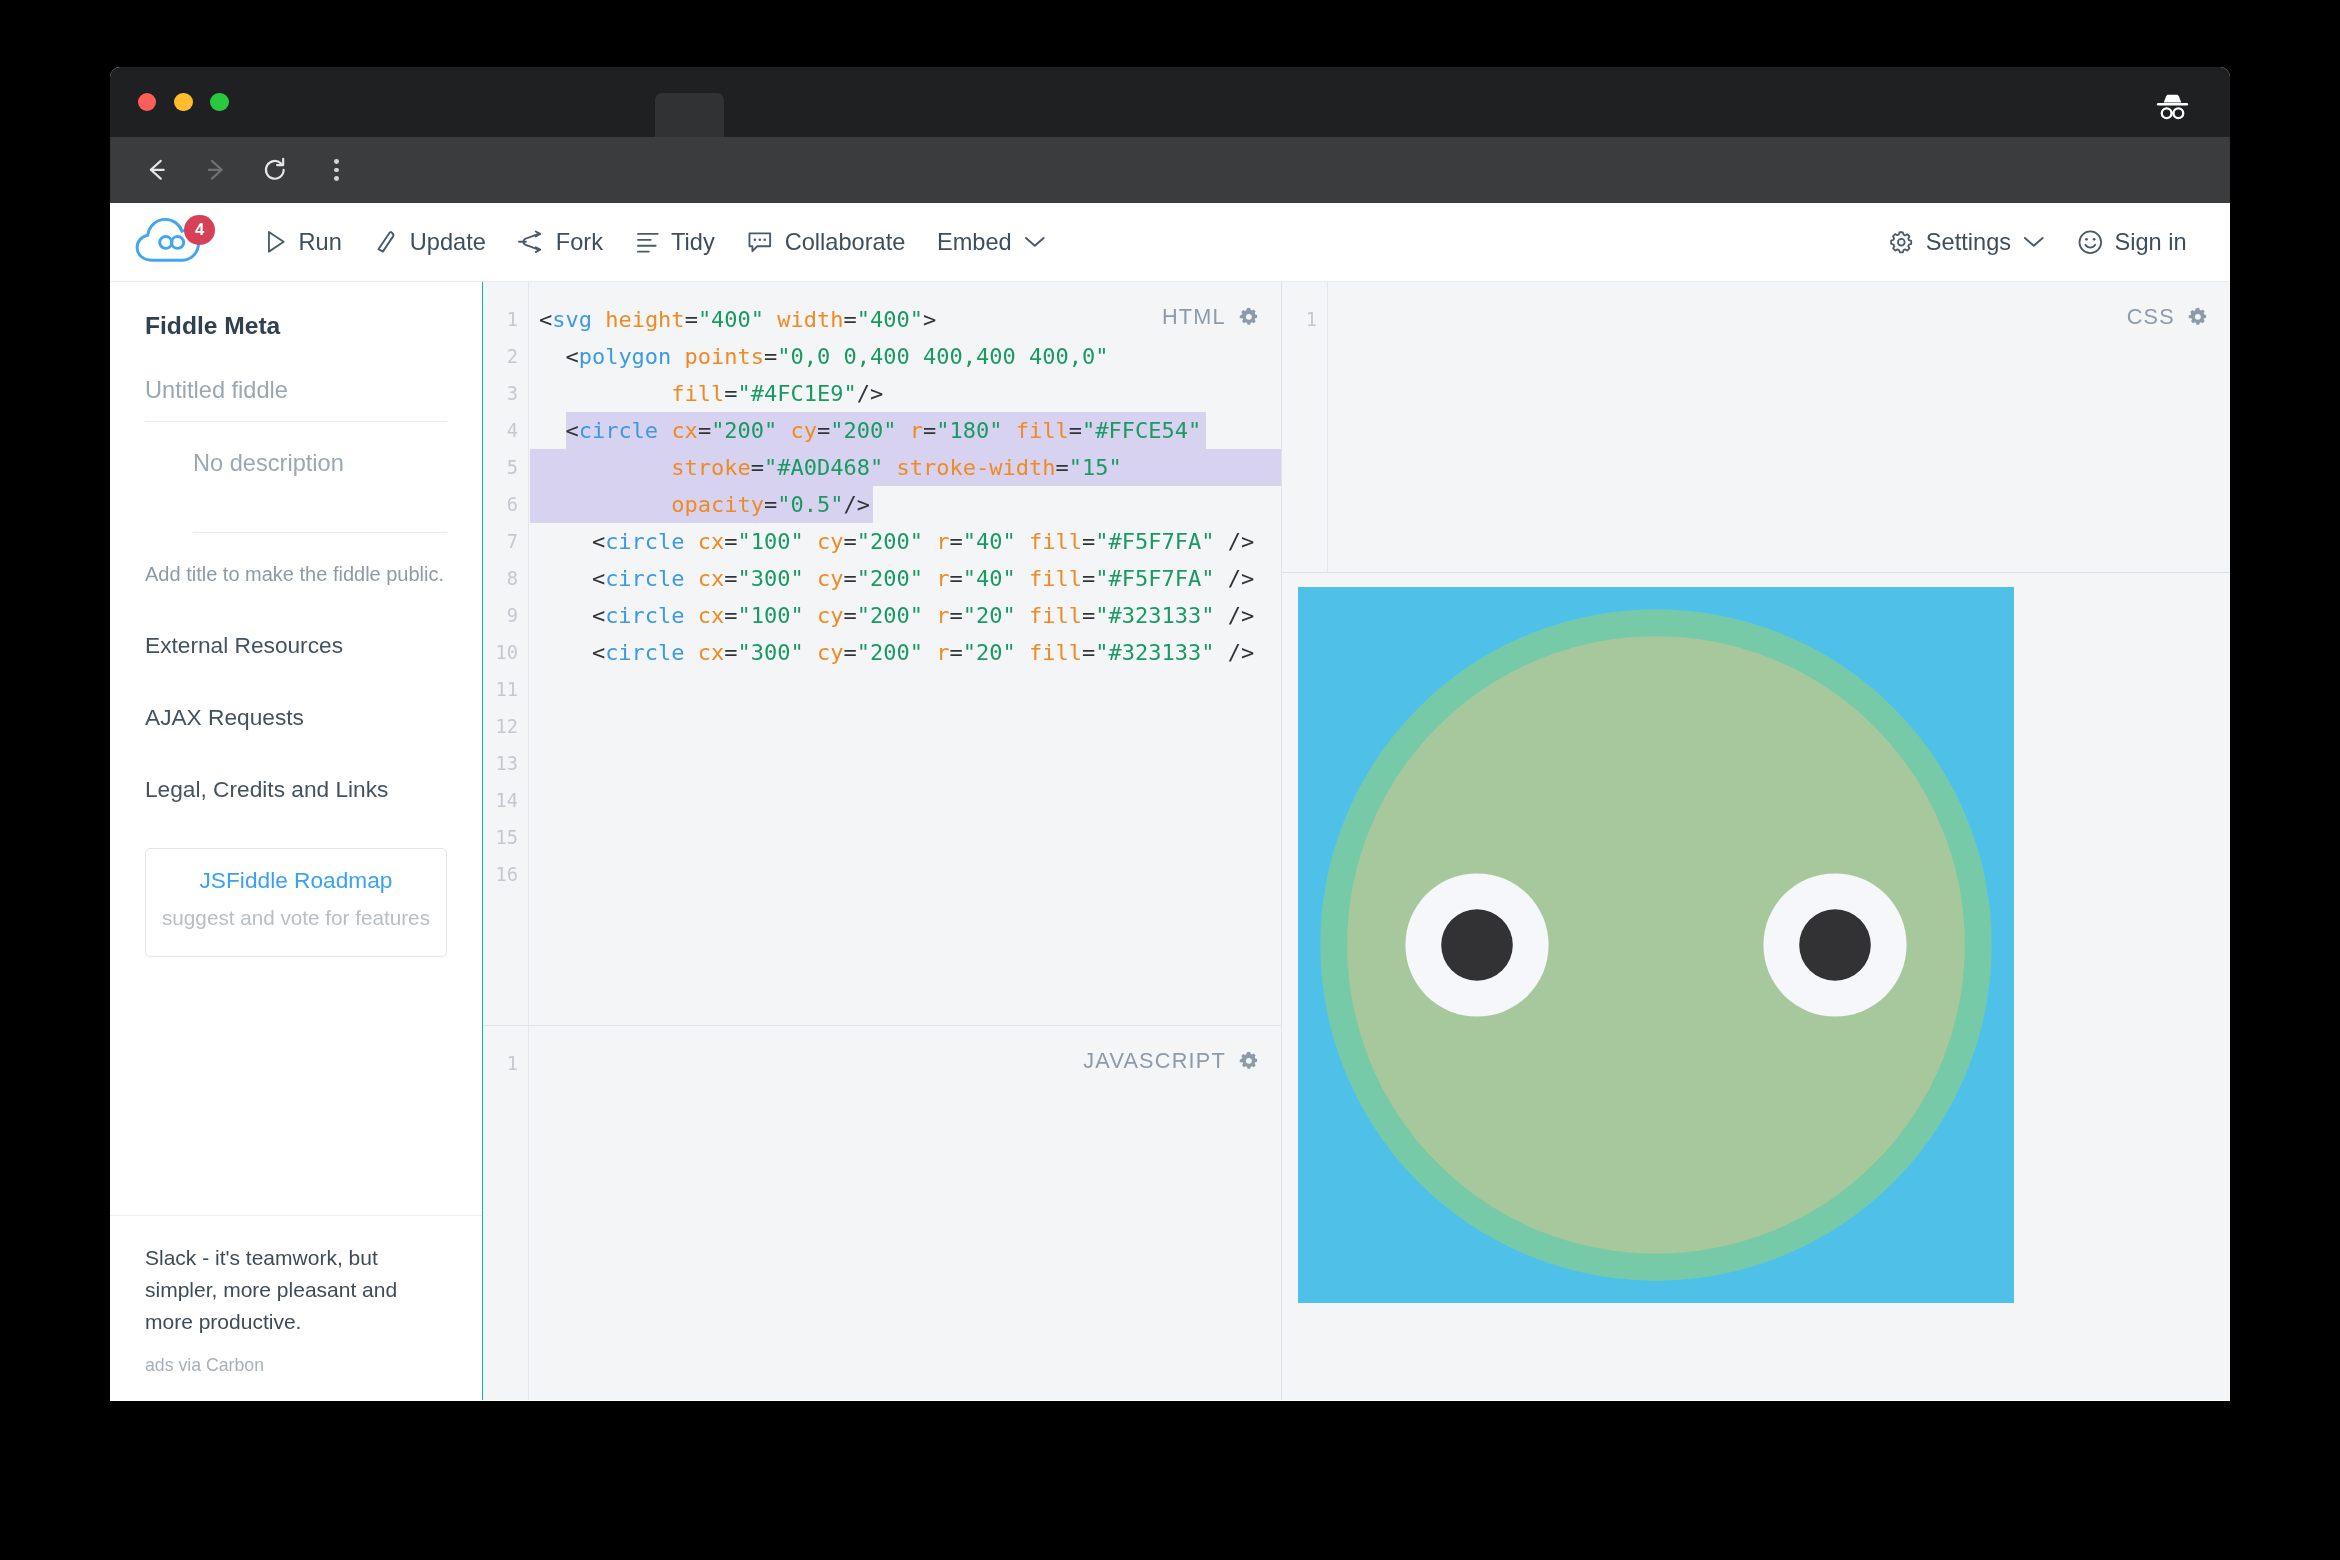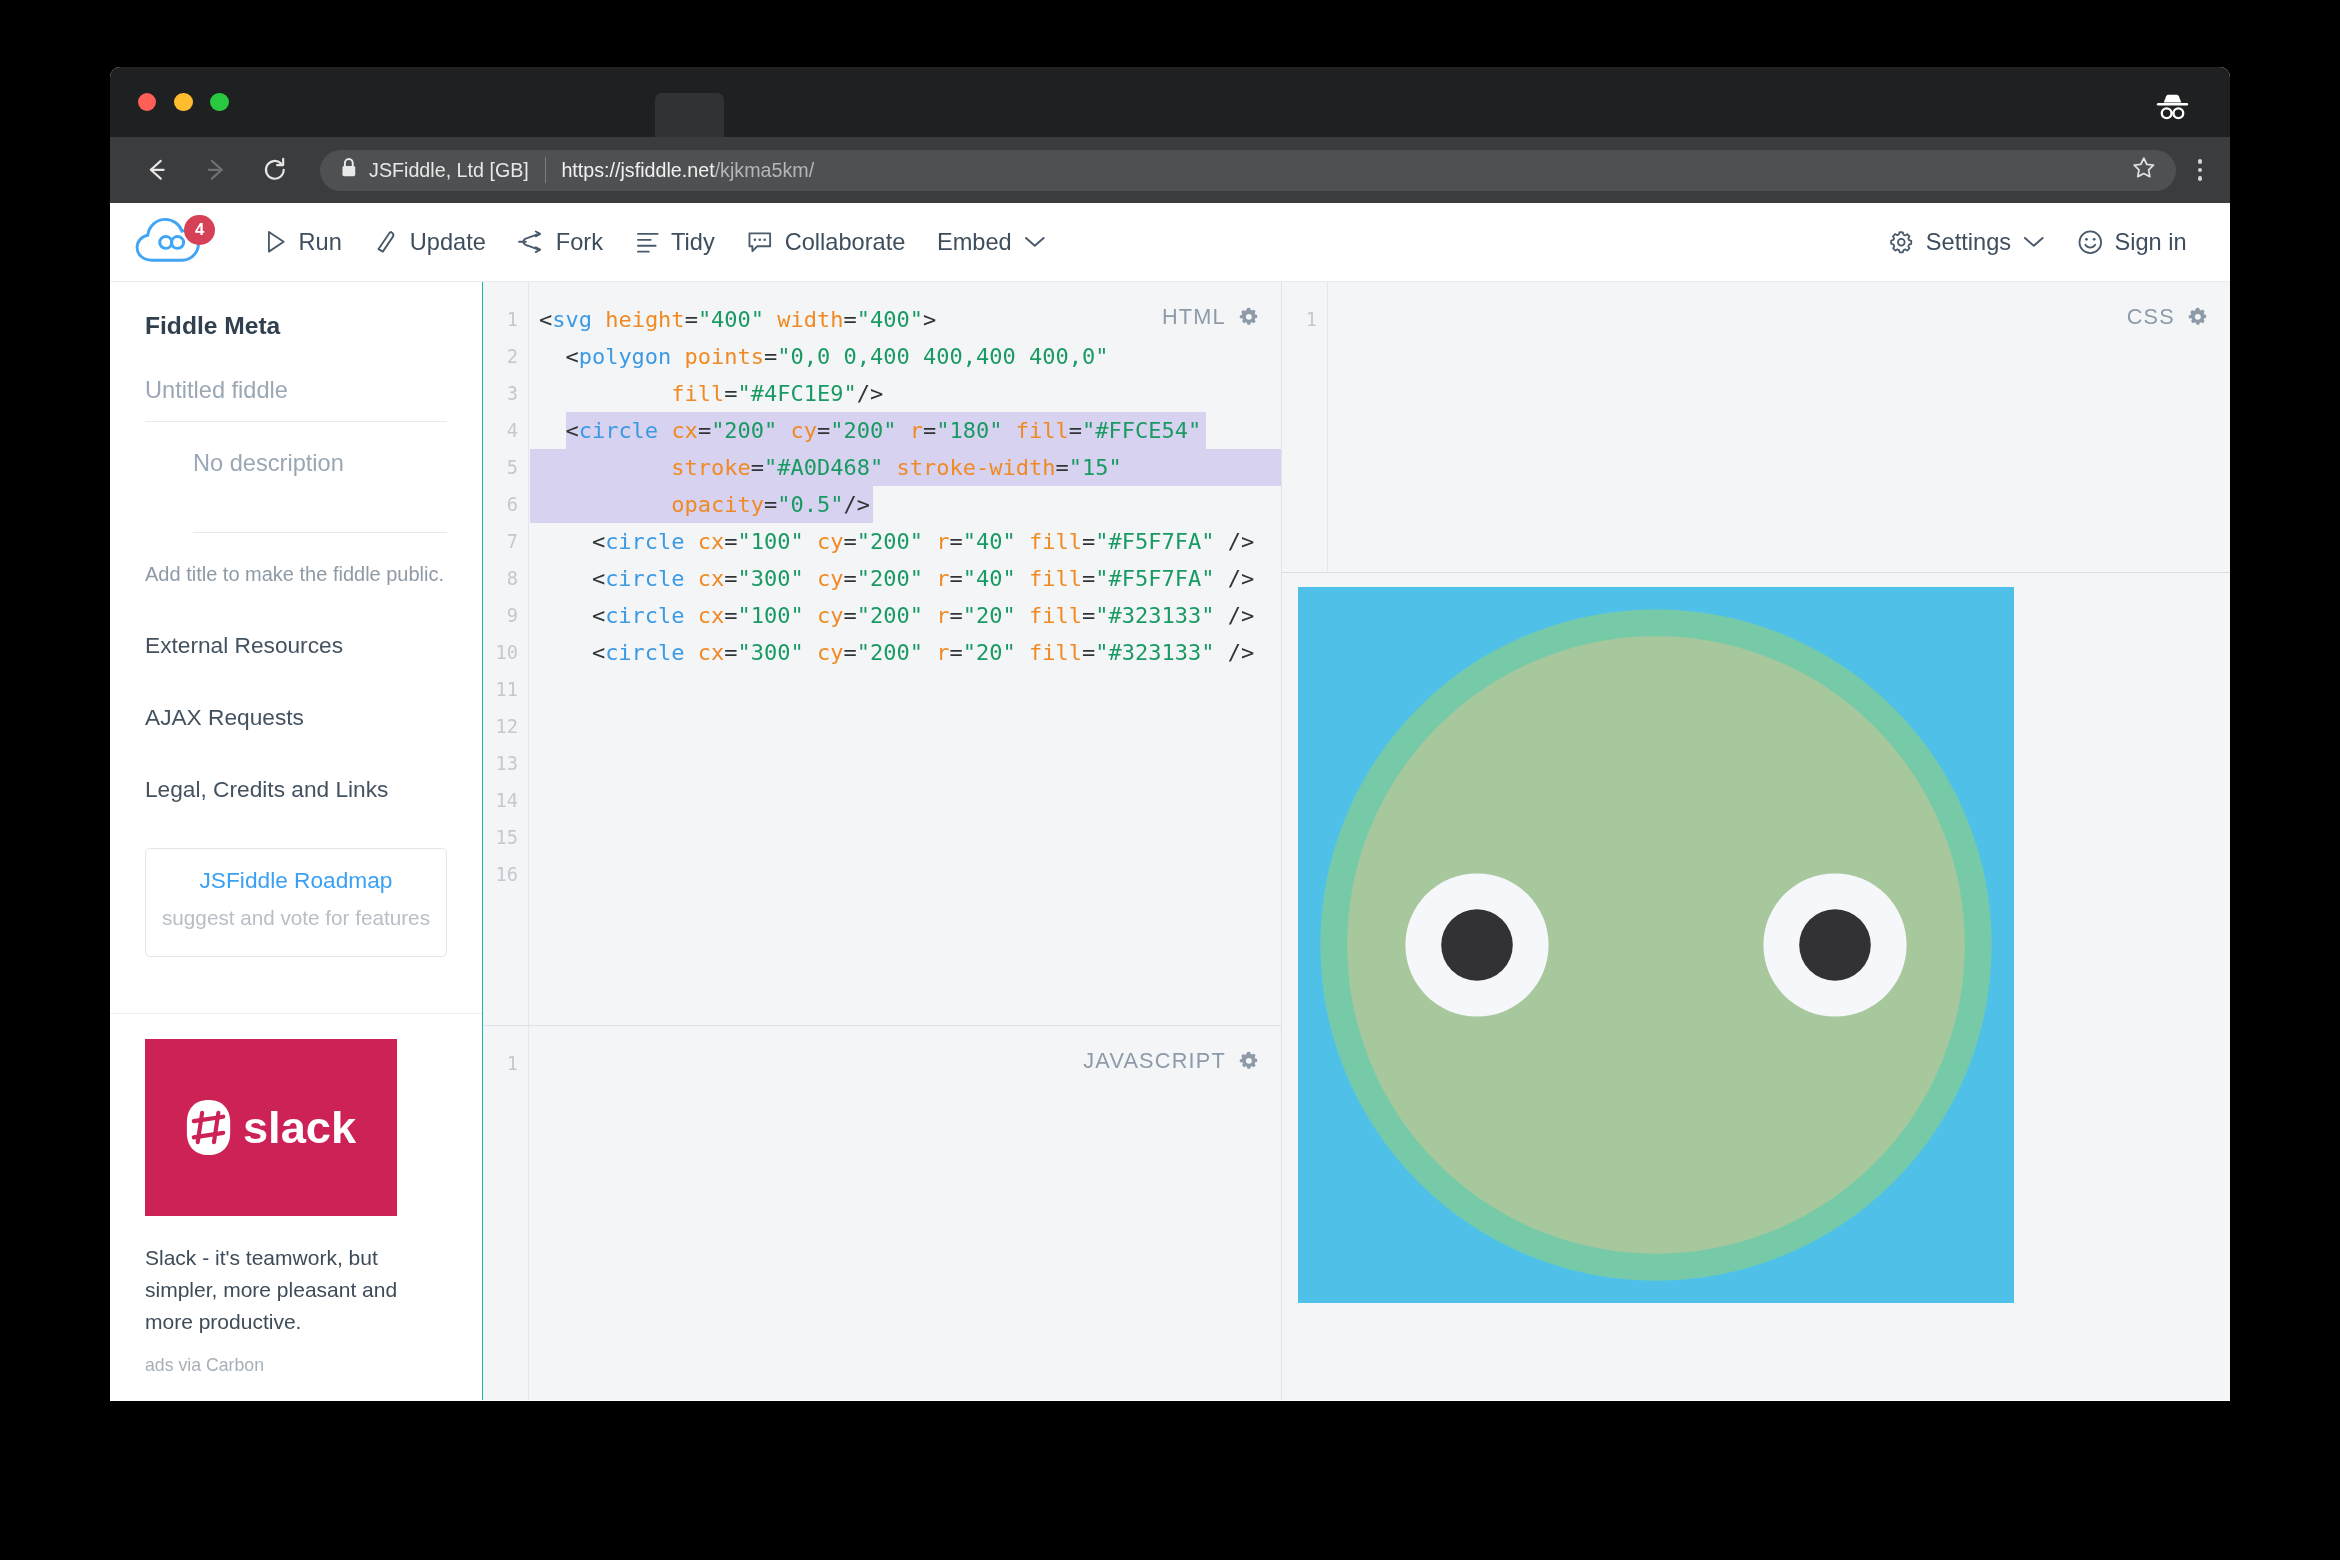--- a/index.html
+++ b/index.html
@@ -327,36 +327,20 @@
           <path d="M7 14h13" stroke="#6f7173" stroke-width="2.2" stroke-linecap="round"></path>
         </svg>
     </span>
     <span class="nav-btn">
       <svg width="27.6" height="27.6" viewBox="0 0 28 28">
         <path d="M23 14a9 9 0 1 1-2.8-6.5" fill="none" stroke="#e6e6e6" stroke-width="2.2" stroke-linecap="round"></path>
         <path d="M22.5 3v6.2h-6.2" fill="none" stroke="#e6e6e6" stroke-width="2.2" stroke-linecap="round" stroke-linejoin="round"></path>
       </svg>
     </span>
 
-    <div id="url-bar">
-      <span id="lock-icon">
-        <svg width="17.7" height="21.7" viewBox="0 0 18 22">
-          <path d="M5 9V6.2C5 3.9 6.8 2 9 2s4 1.9 4 4.2V9" fill="none" stroke="#e9e9e9" stroke-width="2"></path>
-          <rect x="2.5" y="9" width="13" height="10.5" rx="1.6" fill="#e9e9e9"></rect>
-        </svg>
-      </span>
-      <span id="site-owner">JSFiddle, Ltd [GB]</span>
-      <span id="url-sep"></span>
-      <span id="url-text"><span class="url-main">https://jsfiddle.net</span><span class="url-path">/kjkma5km/</span></span>
-      <span id="star-icon">
-        <svg width="25.6" height="25.6" viewBox="0 0 26 26">
-            <path d="M13 3.2l3 6.2 6.8 1-4.9 4.8 1.2 6.8-6.1-3.2-6.1 3.2 1.2-6.8L3.2 10.4l6.8-1z" fill="none" stroke="#e0e0e0" stroke-width="1.8" stroke-linejoin="round"></path>
-          </svg>
-      </span>
-    </div>
 
     <span id="menu-dots">
       <span></span>
         <span></span>
         <span></span>
     </span>
   </div>
 
   <div id="jsfiddle-app">
 
@@ -470,34 +454,20 @@
         <div class="side-link">External Resources</div>
         <div class="side-link">AJAX Requests</div>
         <div class="side-link">Legal, Credits and Links</div>
 
         <div id="roadmap-card">
           <div id="roadmap-title">JSFiddle Roadmap</div>
           <div id="roadmap-sub">suggest and vote for features</div>
         </div>
 
         <div id="ad-box">
-          <div id="ad-image">
-            <svg width="187" height="61" viewBox="0 0 190 62">
-              <g>
-                <path d="M31 3C17.5 3 9 11.5 9 25.5v11C9 50.5 17.5 59 31 59s22-8.5 22-22.5v-11C53 11.5 44.5 3 31 3z" fill="#fff"></path>
-                <g stroke="#cd2255" stroke-width="4.2" stroke-linecap="round">
-                  <path d="M24.5 16 L20 46"></path>
-                    <path d="M41 16 L36.5 46"></path>
-                  <path d="M16 24.5 L46 20"></path>
-                    <path d="M16 41 L46 36.5"></path>
-                </g>
-              </g>
-              <text x="66" y="47" font-family="Liberation Sans, sans-serif" font-size="46" font-weight="bold" fill="#fff">slack</text>
-            </svg>
-          </div>
           <div id="ad-text">Slack - it's teamwork, but simpler, more pleasant and more productive.</div>
           <div id="ad-credit">ads via Carbon</div>
         </div>
       </div>
 
       <div id="editor-area">
 
         <div id="col-left">
 
           <div class="pane" id="pane-html">

